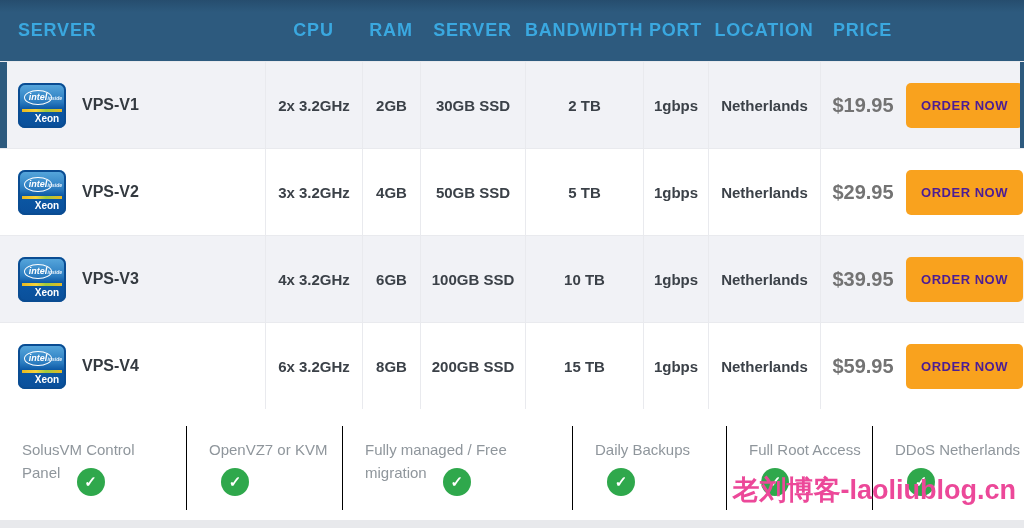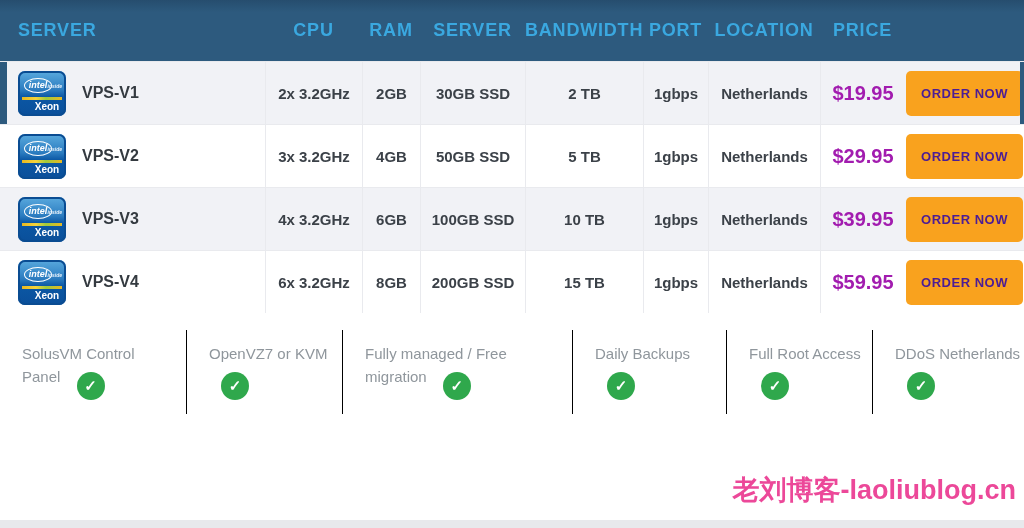--- a/index.html
+++ b/index.html
@@ -31,21 +31,21 @@
     text-align: center;
     user-select: none;
   }
   .th.server { text-align: left; padding-left: 18px; }
 
   
   .row {
     position: relative;
     display: grid;
     grid-template-columns: 265px 97px 58px 105px 118px 65px 112px 85px 119px;
-    height: 63px;
+    height: 87px;
     background: #ffffff;
     border-top: 1px solid #e9eaee;
   }
   .row.alt { background: #f1f2f6; }
   .row.featured::before {
     content: "";
     position: absolute;
     left: 0; top: 0; bottom: 0;
     width: 7px;
     background: #2d5a7e;
@@ -68,21 +68,21 @@
   }
   .cell.server {
     border-left: none;
     justify-content: flex-start;
     padding-left: 18px;
     gap: 16px;
     font-size: 16px;
     color: #343a40;
   }
   .cell.price {
-    color: #a21caf;
+    color: #737373;
     font-size: 20px;
     font-weight: 700;
   }
 
   
   .xeon-badge {
     position: relative;
     width: 48px;
     height: 45px;
     border-radius: 7px;

